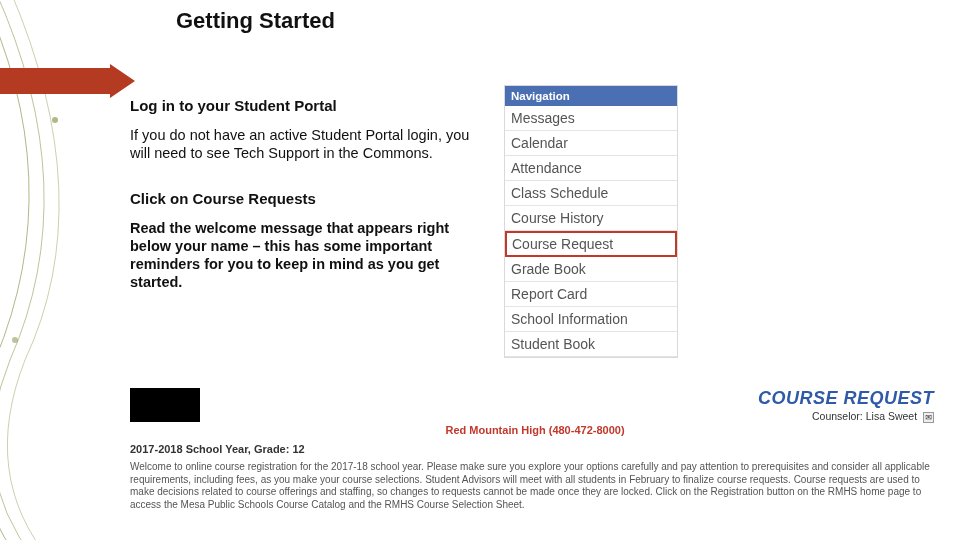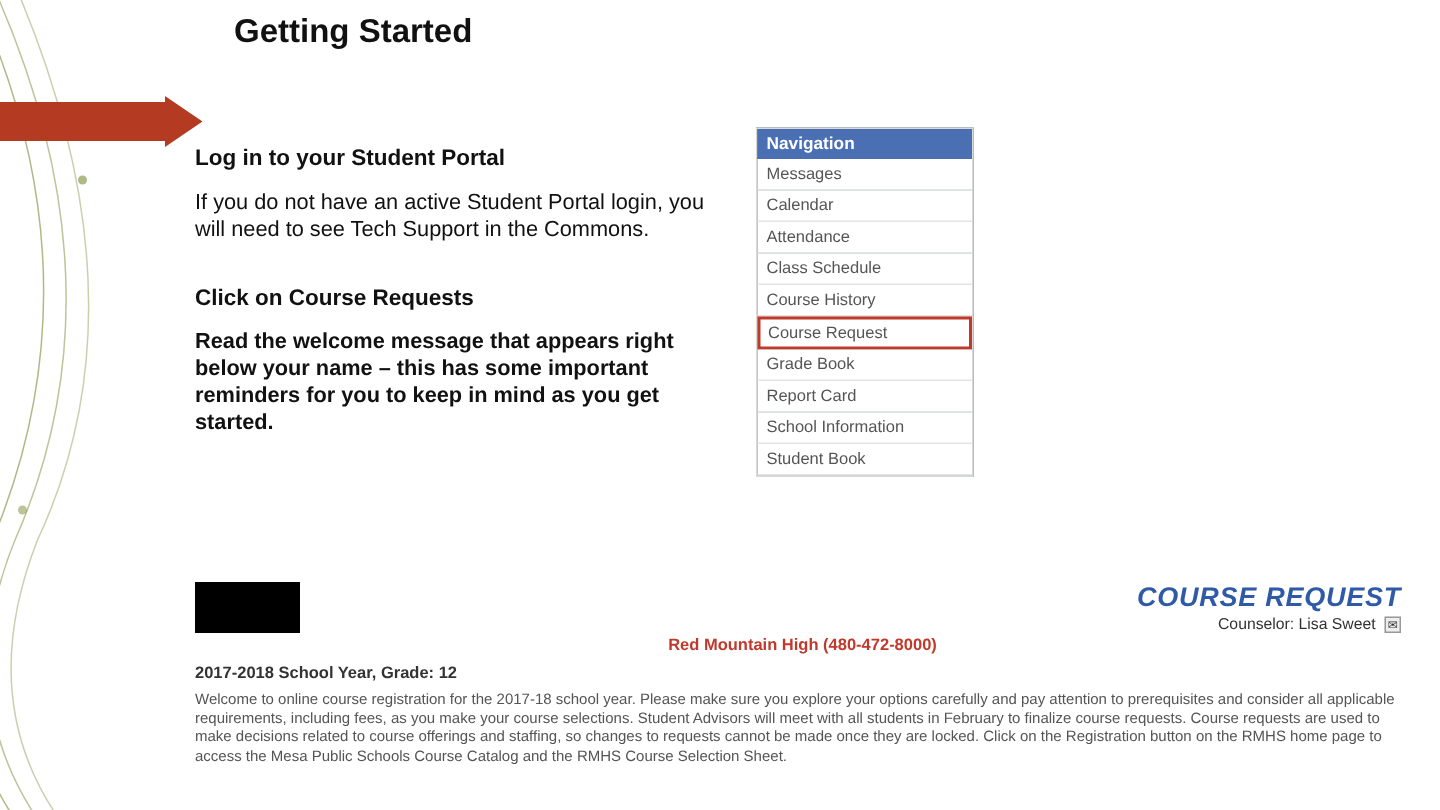--- a/index.html
+++ b/index.html
@@ -11,47 +11,47 @@
     overflow: hidden;
   }
   
   .deco {
     position: absolute; left: -40px; top: 0; width: 160px; height: 540px;
     pointer-events: none; z-index: 0;
   }
   .deco svg { width: 100%; height: 100%; }
   
   .title {
-    position: absolute; left: 156px; top: 8px;
+    position: absolute; left: 176px; top: 8px;
     font-size: 22px; font-weight: bold; color: #111;
   }
   
   .arrow {
     position: absolute; left: 0; top: 64px; width: 135px; height: 34px;
   }
   .content {
     position: absolute; left: 130px; top: 97px; width: 350px;
     font-size: 14.5px; color: #111; line-height: 1.25;
   }
   .content .h { font-weight: bold; margin-bottom: 10px; font-size: 15px; }
   .content .p { margin-bottom: 28px; }
   .content .bold { font-weight: bold; }
   
   .nav {
-    position: absolute; left: 504px; top: 85px; width: 145px;
-    background: #14532d; border: 1px solid #d9d9d9;
+    position: absolute; left: 504px; top: 85px; width: 174px;
+    background: #5eead4; border: 1px solid #d9d9d9;
     font-size: 11px;
   }
   .nav-header {
     background: #4b6fb3; color: #fff; font-weight: bold;
     padding: 4px 6px; font-size: 11.5px;
   }
   .nav-item {
     background: #fff; border-bottom: 1px solid #e4e4e4;
-    padding: 4px 6px; color: #555; font-size: 11px;
+    padding: 4px 6px; color: #555; font-size: 14px;
     white-space: nowrap; overflow: hidden; text-overflow: ellipsis;
   }
   .nav-item.highlight { border: 2px solid #c0392b; padding: 3px 5px; }
   
   .bottom {
     position: absolute; left: 130px; top: 388px; width: 810px;
     font-size: 10.5px; color: #333;
   }
   .blackbox { width: 70px; height: 34px; background: #000; margin-bottom: 2px; }
   .cr-title {

